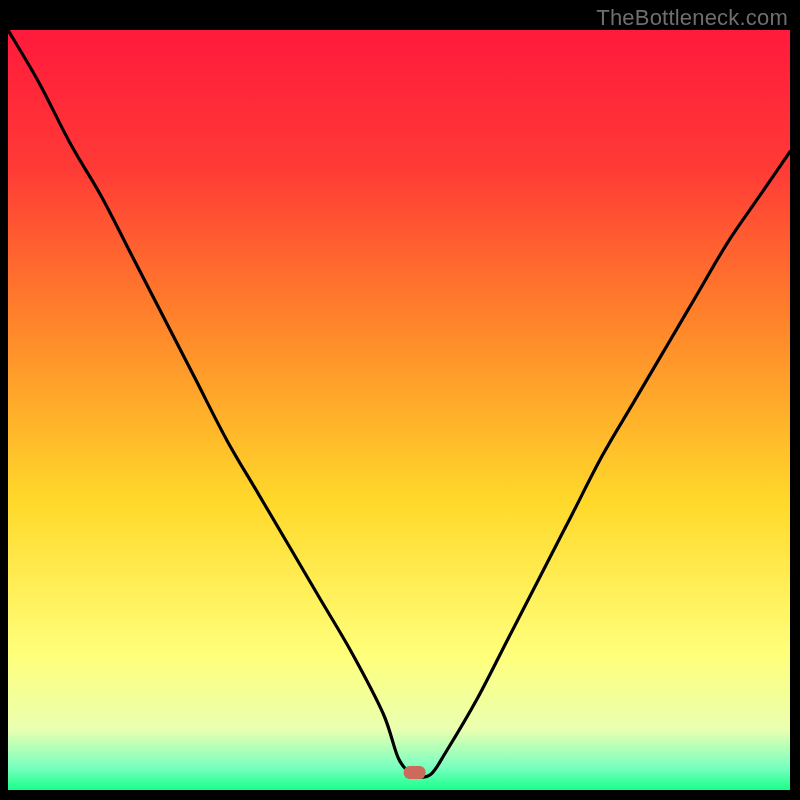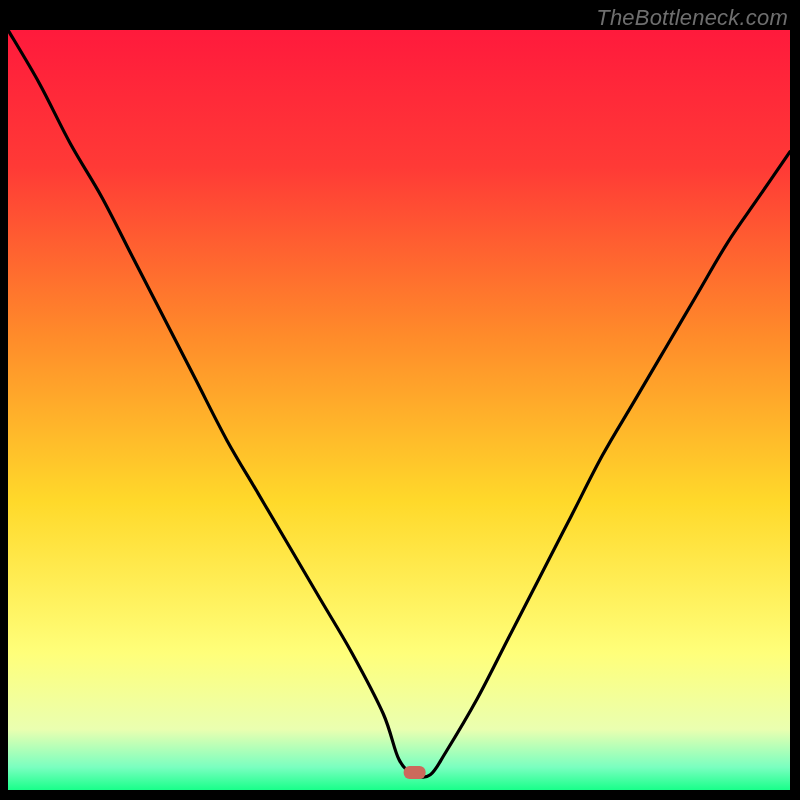--- a/index.html
+++ b/index.html
@@ -27,21 +27,20 @@
   }
   .watermark {
     position: absolute;
     top: 5px;
     right: 12px;
     font-family: -apple-system, BlinkMacSystemFont, "Segoe UI", Arial, sans-serif;
     font-size: 22px;
     font-weight: 500;
     color: #6e6e6e;
     letter-spacing: 0.2px;
-    font-style: italic;
   }
 </style>
 </head>
 <body>
 
 <div class="watermark">TheBottleneck.com</div>
 
 <div class="frame">
   <svg class="plot" viewBox="0 0 782 760" preserveAspectRatio="none">
     <defs>

